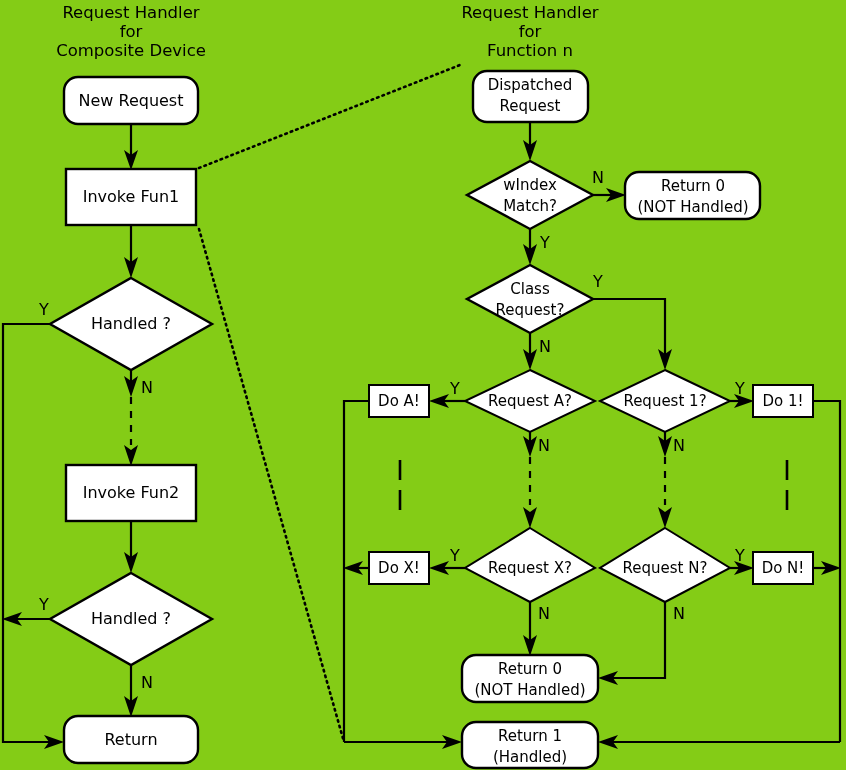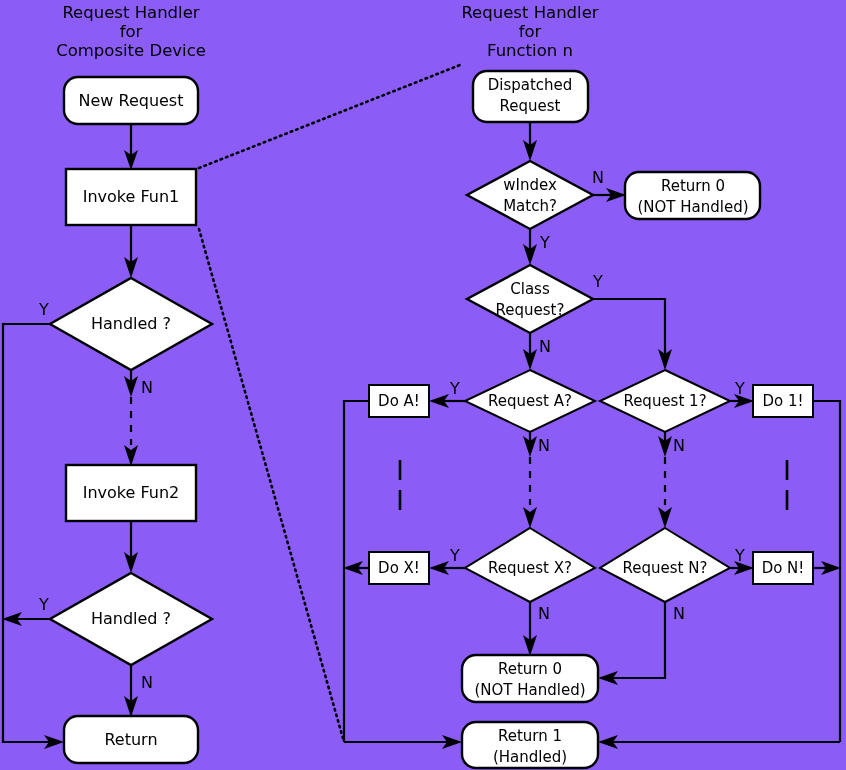--- a/index.html
+++ b/index.html
@@ -10,21 +10,21 @@
   body {
     width: 846px;
     height: 770px;
     overflow: hidden;
     font-family: "DejaVu Sans", "Liberation Sans", sans-serif;
   }
   #diagram-root {
     position: relative;
     width: 846px;
     height: 770px;
-    background: #8b5cf6;
+    background: #84cc16;
   }
   svg#flow {
     display: block;
     width: 846px;
     height: 770px;
   }
   .shape-fill {
     fill: #ffffff;
     stroke: #000000;
     stroke-width: 2.4;

